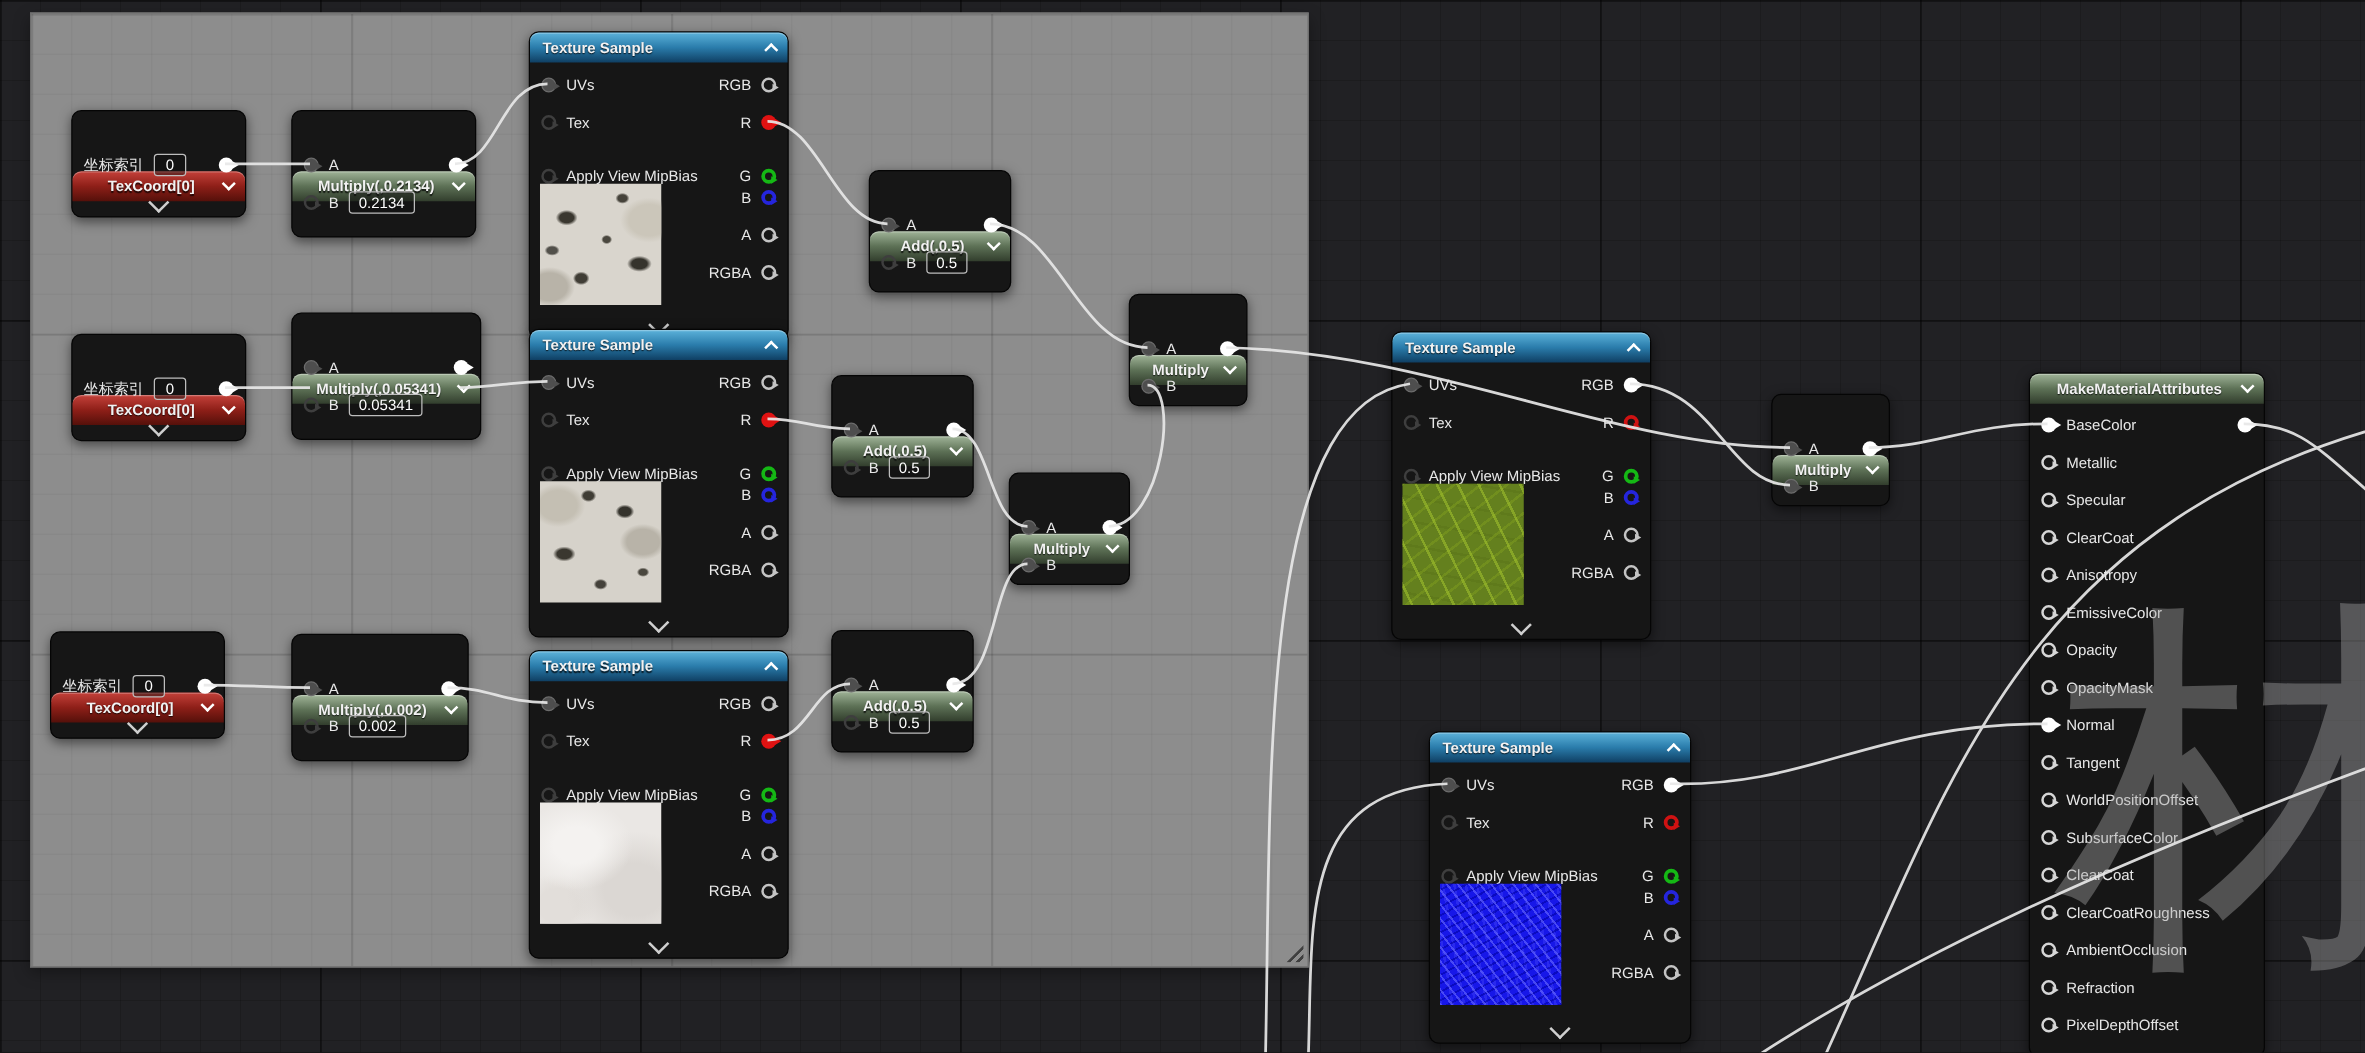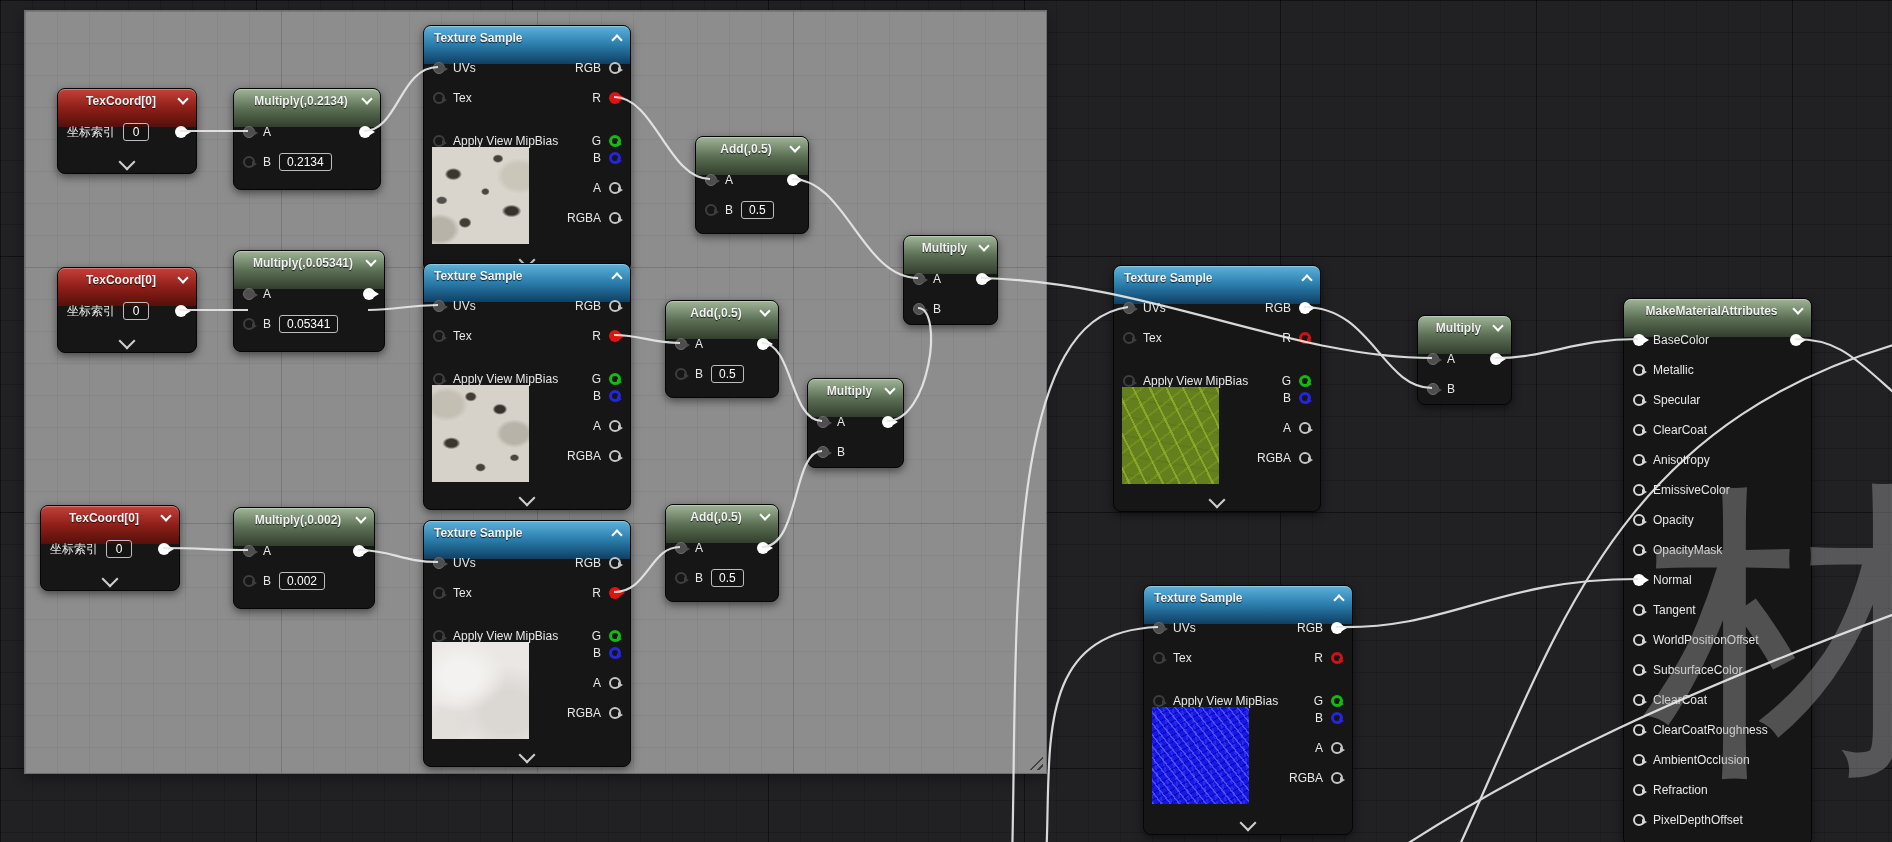--- a/index.html
+++ b/index.html
@@ -31,24 +31,24 @@
   .resize-handle{position:absolute;right:3px;bottom:3px;width:14px;height:14px;
     background:repeating-linear-gradient(135deg, rgba(50,50,50,0.85) 0 2px, transparent 2px 5px);
     clip-path:polygon(100% 0,100% 100%,0 100%);}
   
   .watermark{position:absolute;left:1645px;top:468px;z-index:3;pointer-events:none;
     font-size:310px;line-height:1.05;color:#a2a2a2;opacity:0.42;white-space:nowrap;
     font-family:"DejaVu Sans",sans-serif;}
   
   .node{position:absolute;z-index:2;background:#161616;border:1px solid #050505;
     border-radius:8px;box-shadow:0 3px 9px rgba(0,0,0,0.5);color:#e6e6e6;font-size:12px;}
-  .hd{height:38px;line-height:24px;border-radius:7px 7px 0 0;padding:0 22px 0 10px;
+  .hd{height:24px;line-height:24px;border-radius:7px 7px 0 0;padding:0 22px 0 10px;
     font-weight:bold;color:#f2f2f2;position:relative;white-space:nowrap;overflow:hidden;
     text-shadow:0 1px 1px rgba(0,0,0,0.8);box-shadow:inset 0 1px 0 rgba(255,255,255,0.30);}
-  .hd.center{text-align:center;}
+  .hd.center{text-align:center;margin-top:48px;}
   .hdr-red{background:linear-gradient(#c4413a 0%,#8e1f18 50%,#55100a 100%);}
   .hdr-green{background:linear-gradient(#a0b498 0%,#5d7156 50%,#323e2d 100%);text-align:center;}
   .hdr-blue{background:linear-gradient(#5cb2da 0%,#2a7cab 50%,#0f3f63 100%);}
   .chev{position:absolute;right:9px;width:8px;height:8px;box-sizing:border-box;}
   .chev.down{top:6px;border-left:2px solid #fff;border-bottom:2px solid #fff;transform:rotate(-45deg);}
   .chev.up{top:10px;border-left:2px solid #fff;border-bottom:2px solid #fff;transform:rotate(135deg);}
   .chev-bottom{position:absolute;bottom:5px;left:50%;margin-left:-6px;width:10px;height:10px;
     border-left:2.5px solid #cfcfcf;border-bottom:2.5px solid #cfcfcf;transform:rotate(-45deg);}
   .row{position:absolute;left:9px;right:9px;height:20px;display:flex;align-items:center;gap:8px;}
   .rrow{justify-content:flex-end;}

